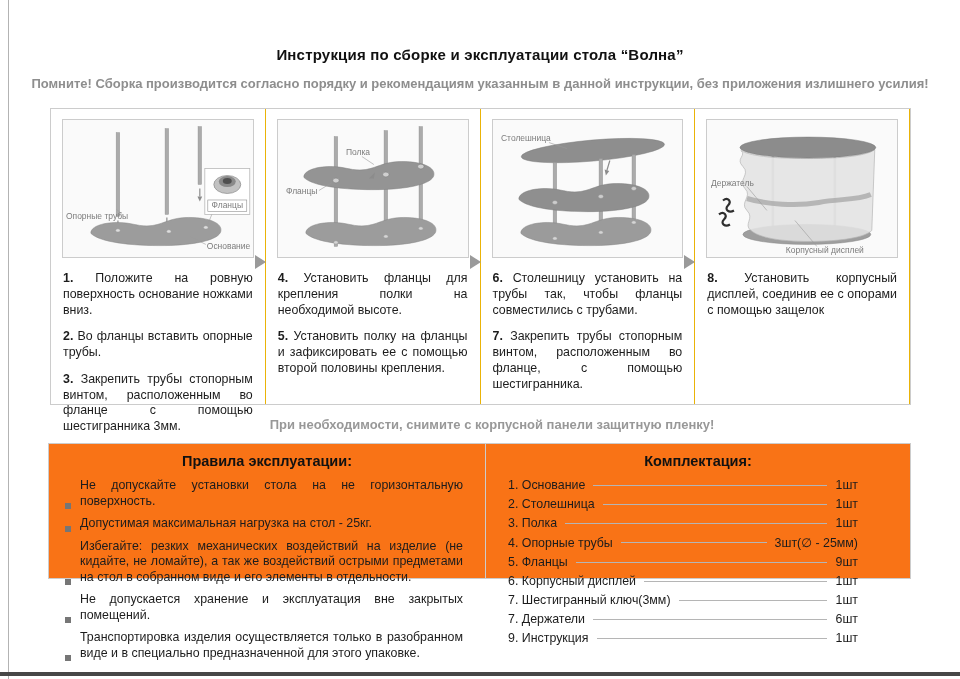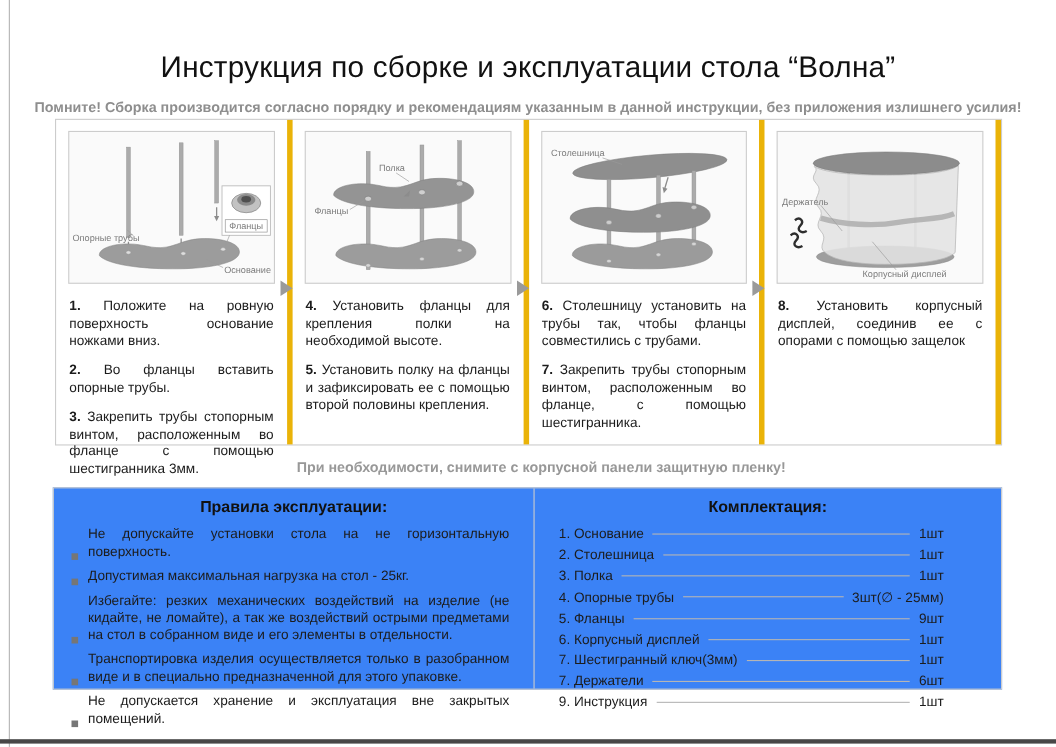--- a/index.html
+++ b/index.html
@@ -4,43 +4,43 @@
 <style>
   html,body { margin:0; padding:0; }
   body {
     width:960px; height:679px; position:relative; overflow:hidden;
     background:#ffffff; font-family:"Liberation Sans", sans-serif; color:#1c1c1c;
   }
   .edge-left { position:absolute; left:8px; top:0; width:1px; height:679px; background:#b3b3b3; }
   .edge-bottom { position:absolute; left:0; top:672px; width:960px; height:4px; background:#474747; }
 
   .header { position:absolute; left:0; top:0; width:100%; text-align:center; }
-  .title { margin-top:46px; font-size:27px; font-weight:normal; color:#111; letter-spacing:.2px; }
+  .title { margin-top:46px; font-size:15px; font-weight:bold; color:#111; letter-spacing:.2px; }
   .subtitle { margin-top:13px; font-size:13px; font-weight:bold; color:#8e8e8e; }
 
   .grid { position:absolute; left:50px; top:108px; width:861px; height:297px;
           border:1px solid #ccc; display:flex; box-sizing:border-box; background:#fff; }
-  .col { flex:1 1 0; border-right:5px solid #eab308; padding:10px 11px 0 11px; box-sizing:border-box; position:relative; }
+  .col { flex:1 1 0; border-right:1px solid #eab308; padding:10px 11px 0 11px; box-sizing:border-box; position:relative; }
   .col:last-child { border-right:none; }
   .panel { border:1px solid #ccc; background:#fafafa; height:137px; overflow:hidden; }
   .panel svg { display:block; width:100%; height:100%; }
   .steps { padding:13px 1px 0 1px; font-size:12.4px; line-height:1.27; text-align:justify; color:#1c1c1c; }
   .step { margin:0 0 11px 0; }
   .step b { font-weight:bold; }
 
   .next-arrow { position:absolute; top:146px; width:0; height:0;
     border-top:7px solid transparent; border-bottom:7px solid transparent;
     border-left:11px solid #9a9a9a; margin-left:-11px; }
   .arrow-1 { left:25%; } .arrow-2 { left:50%; } .arrow-3 { left:75%; }
 
   .banner { position:absolute; left:12px; top:417px; width:100%; text-align:center;
     font-size:13px; font-weight:bold; color:#989898; }
 
-  .bottom { position:absolute; left:48px; top:443px; width:863px; height:184px;
-    border:1px solid #ccc; box-sizing:border-box; display:flex; background:#3b82f6; }
+  .bottom { position:absolute; left:48px; top:443px; width:863px; height:136px;
+    border:1px solid #ccc; box-sizing:border-box; display:flex; background:#f97316; }
   .rules-cell { width:437px; border-right:1px solid #ccc; box-sizing:border-box; padding:7px 0 0 0; }
   .parts-cell { flex:1; padding:7px 0 0 0; }
   .section-title { text-align:center; font-size:14.5px; font-weight:bold; color:#111; margin:2px 0 9px 0; }
 
   .rules-list { padding:0 22px 0 16px; }
   .rule { display:flex; margin:0 0 7px 0; font-size:12.4px; line-height:1.25; text-align:justify;align-items:flex-end; }
   .bullet { flex:none; width:6px; height:6px; background:#767676; margin:4px 9px 0 0; }
   .rule-text { flex:1; }
 
   .parts-list { padding:0 52px 0 22px; }
@@ -226,25 +226,25 @@
       <div class="rule">
           <span class="bullet"></span>
           <span class="rule-text">Допустимая максимальная нагрузка на стол - 25кг.</span>
         </div>
       <div class="rule">
           <span class="bullet"></span>
           <span class="rule-text">Избегайте: резких механических воздействий на изделие (не кидайте, не ломайте), а так же воздействий острыми предметами на стол в собранном виде и его элементы в отдельности.</span>
         </div>
       <div class="rule">
           <span class="bullet"></span>
+          <span class="rule-text">Не допускается хранение и эксплуатация вне закрытых помещений.</span>
+        </div>
+      <div class="rule">
+          <span class="bullet"></span>
           <span class="rule-text">Транспортировка изделия осуществляется только в разобранном виде и в специально предназначенной для этого упаковке.</span>
-        </div>
-      <div class="rule">
-          <span class="bullet"></span>
-          <span class="rule-text">Не допускается хранение и эксплуатация вне закрытых помещений.</span>
         </div>
     </div>
   </div>
   <div class="parts-cell">
     <div class="section-title">Комплектация:</div>
     <div class="parts-list">
       <div class="part-row">
           <span class="part-name">1. Основание</span>
           <span class="leader"></span>
           <span class="part-qty">1шт</span>

